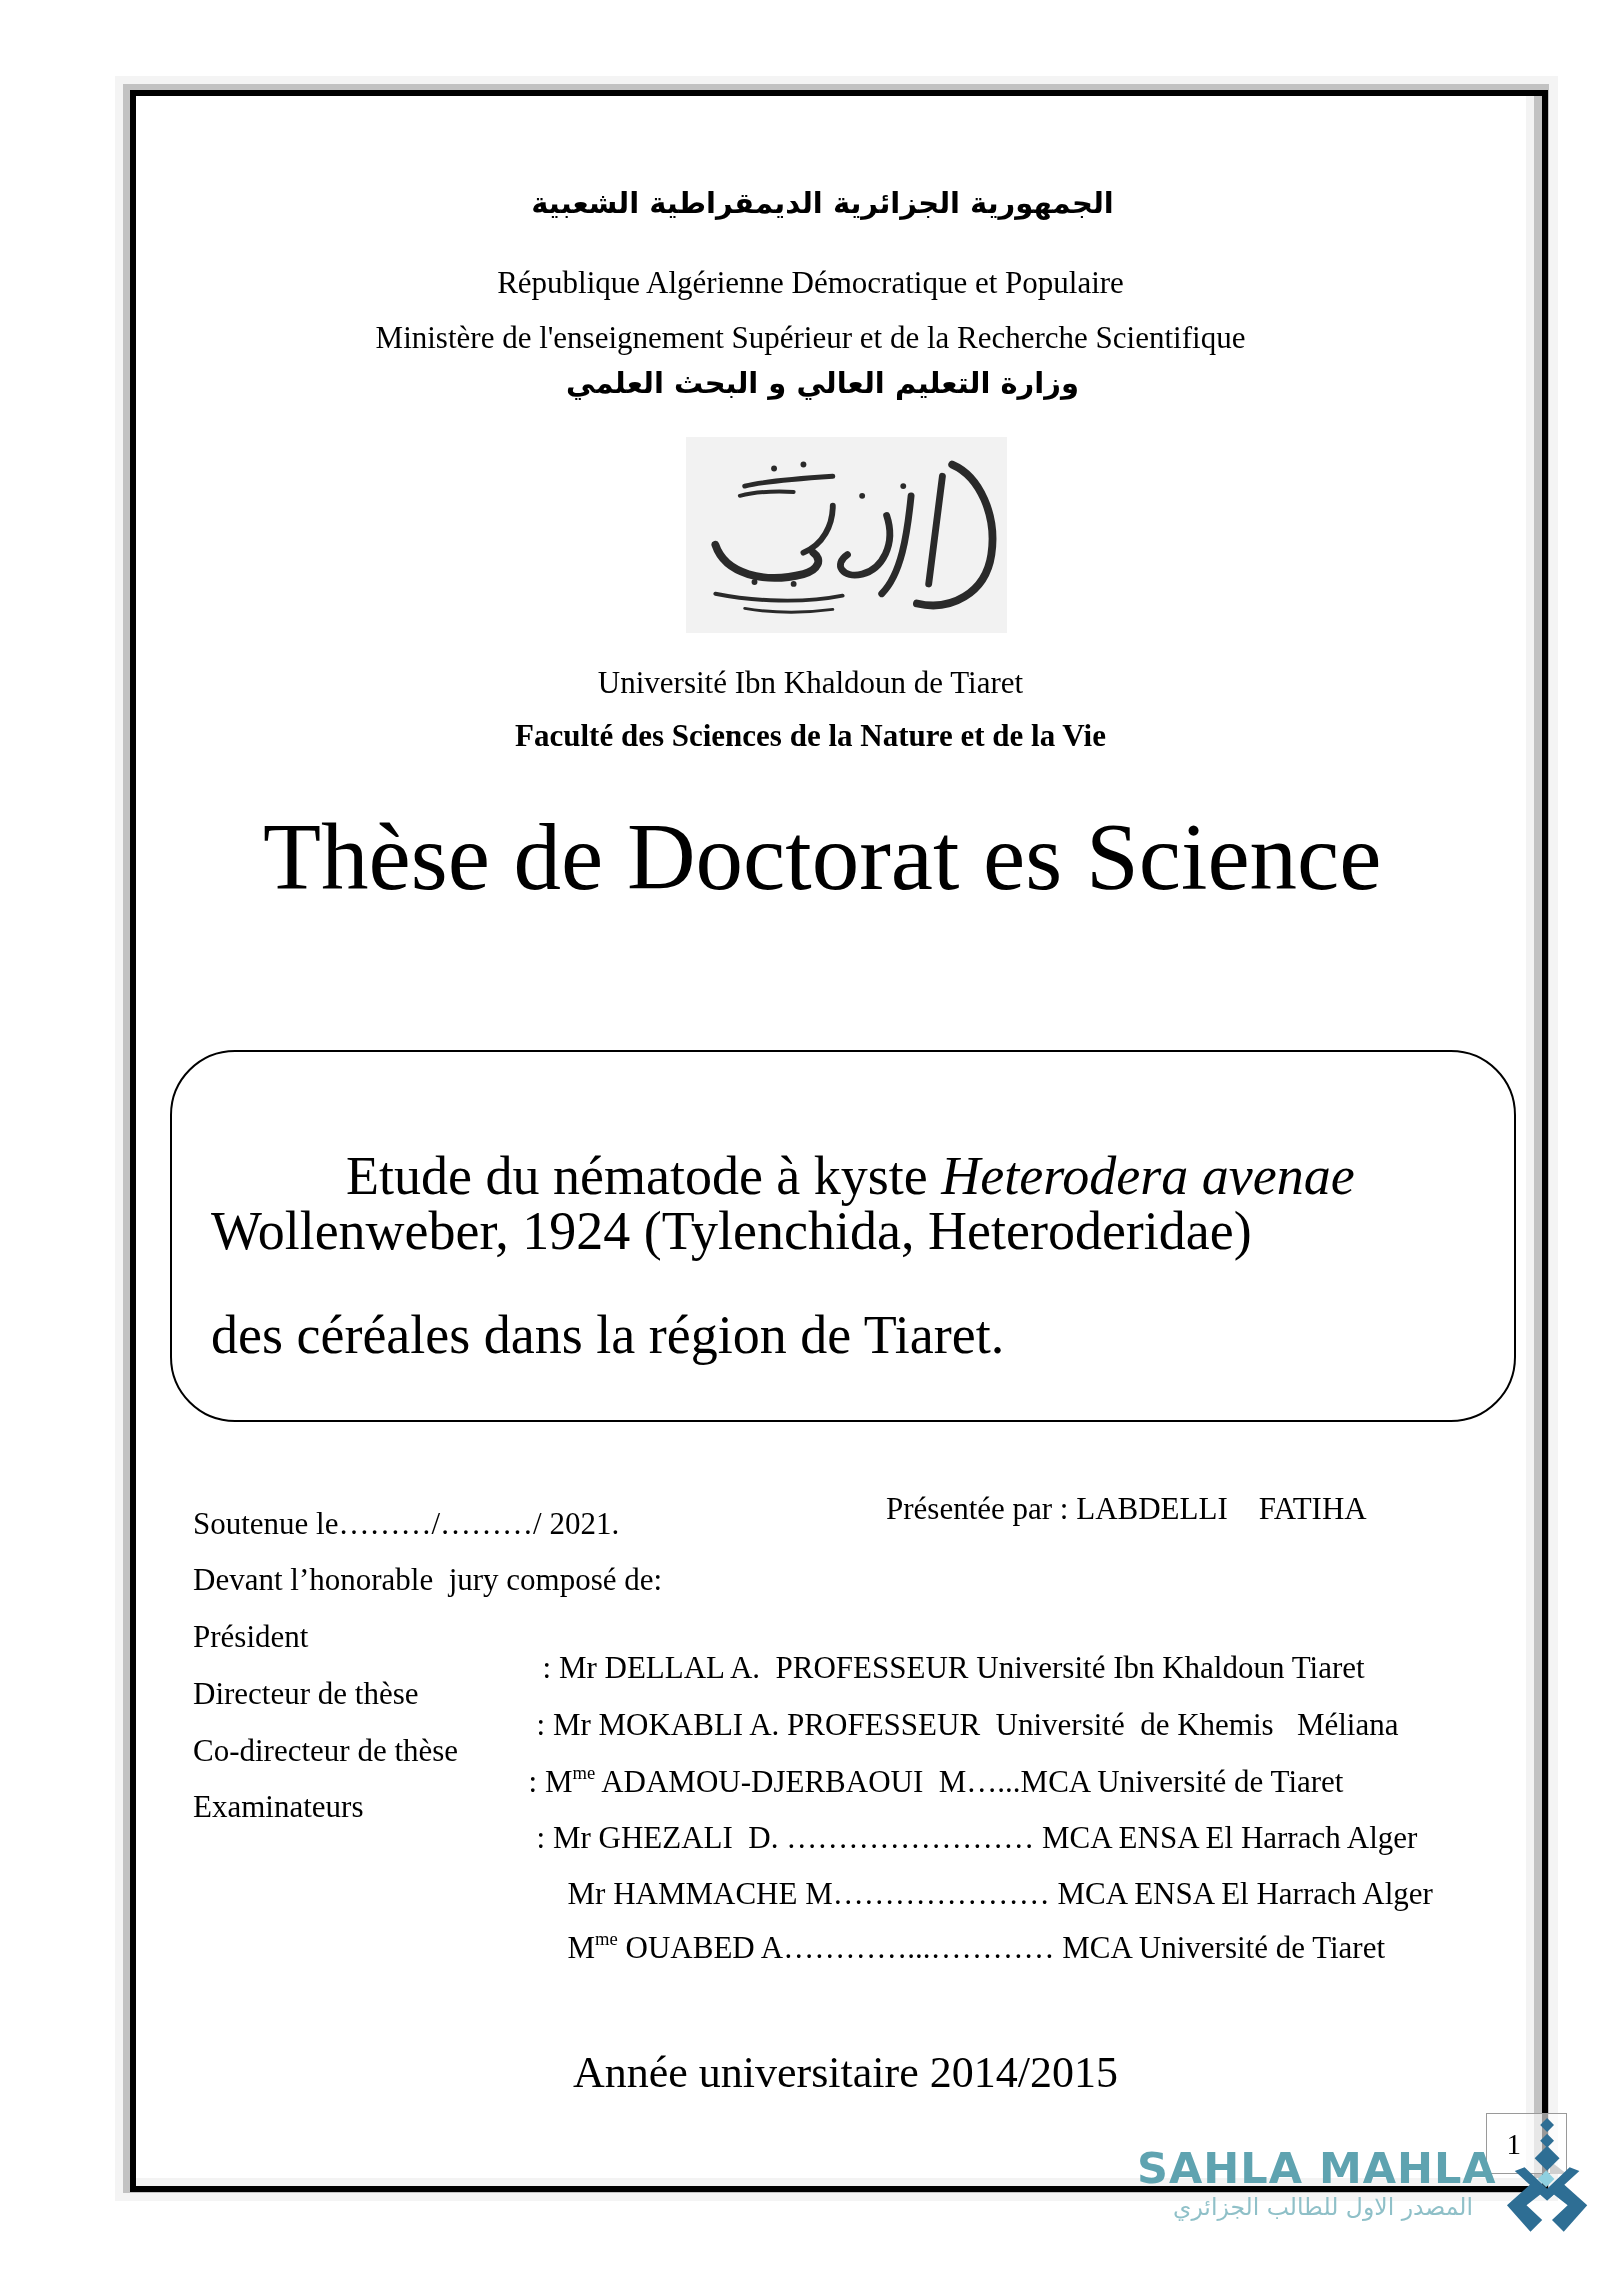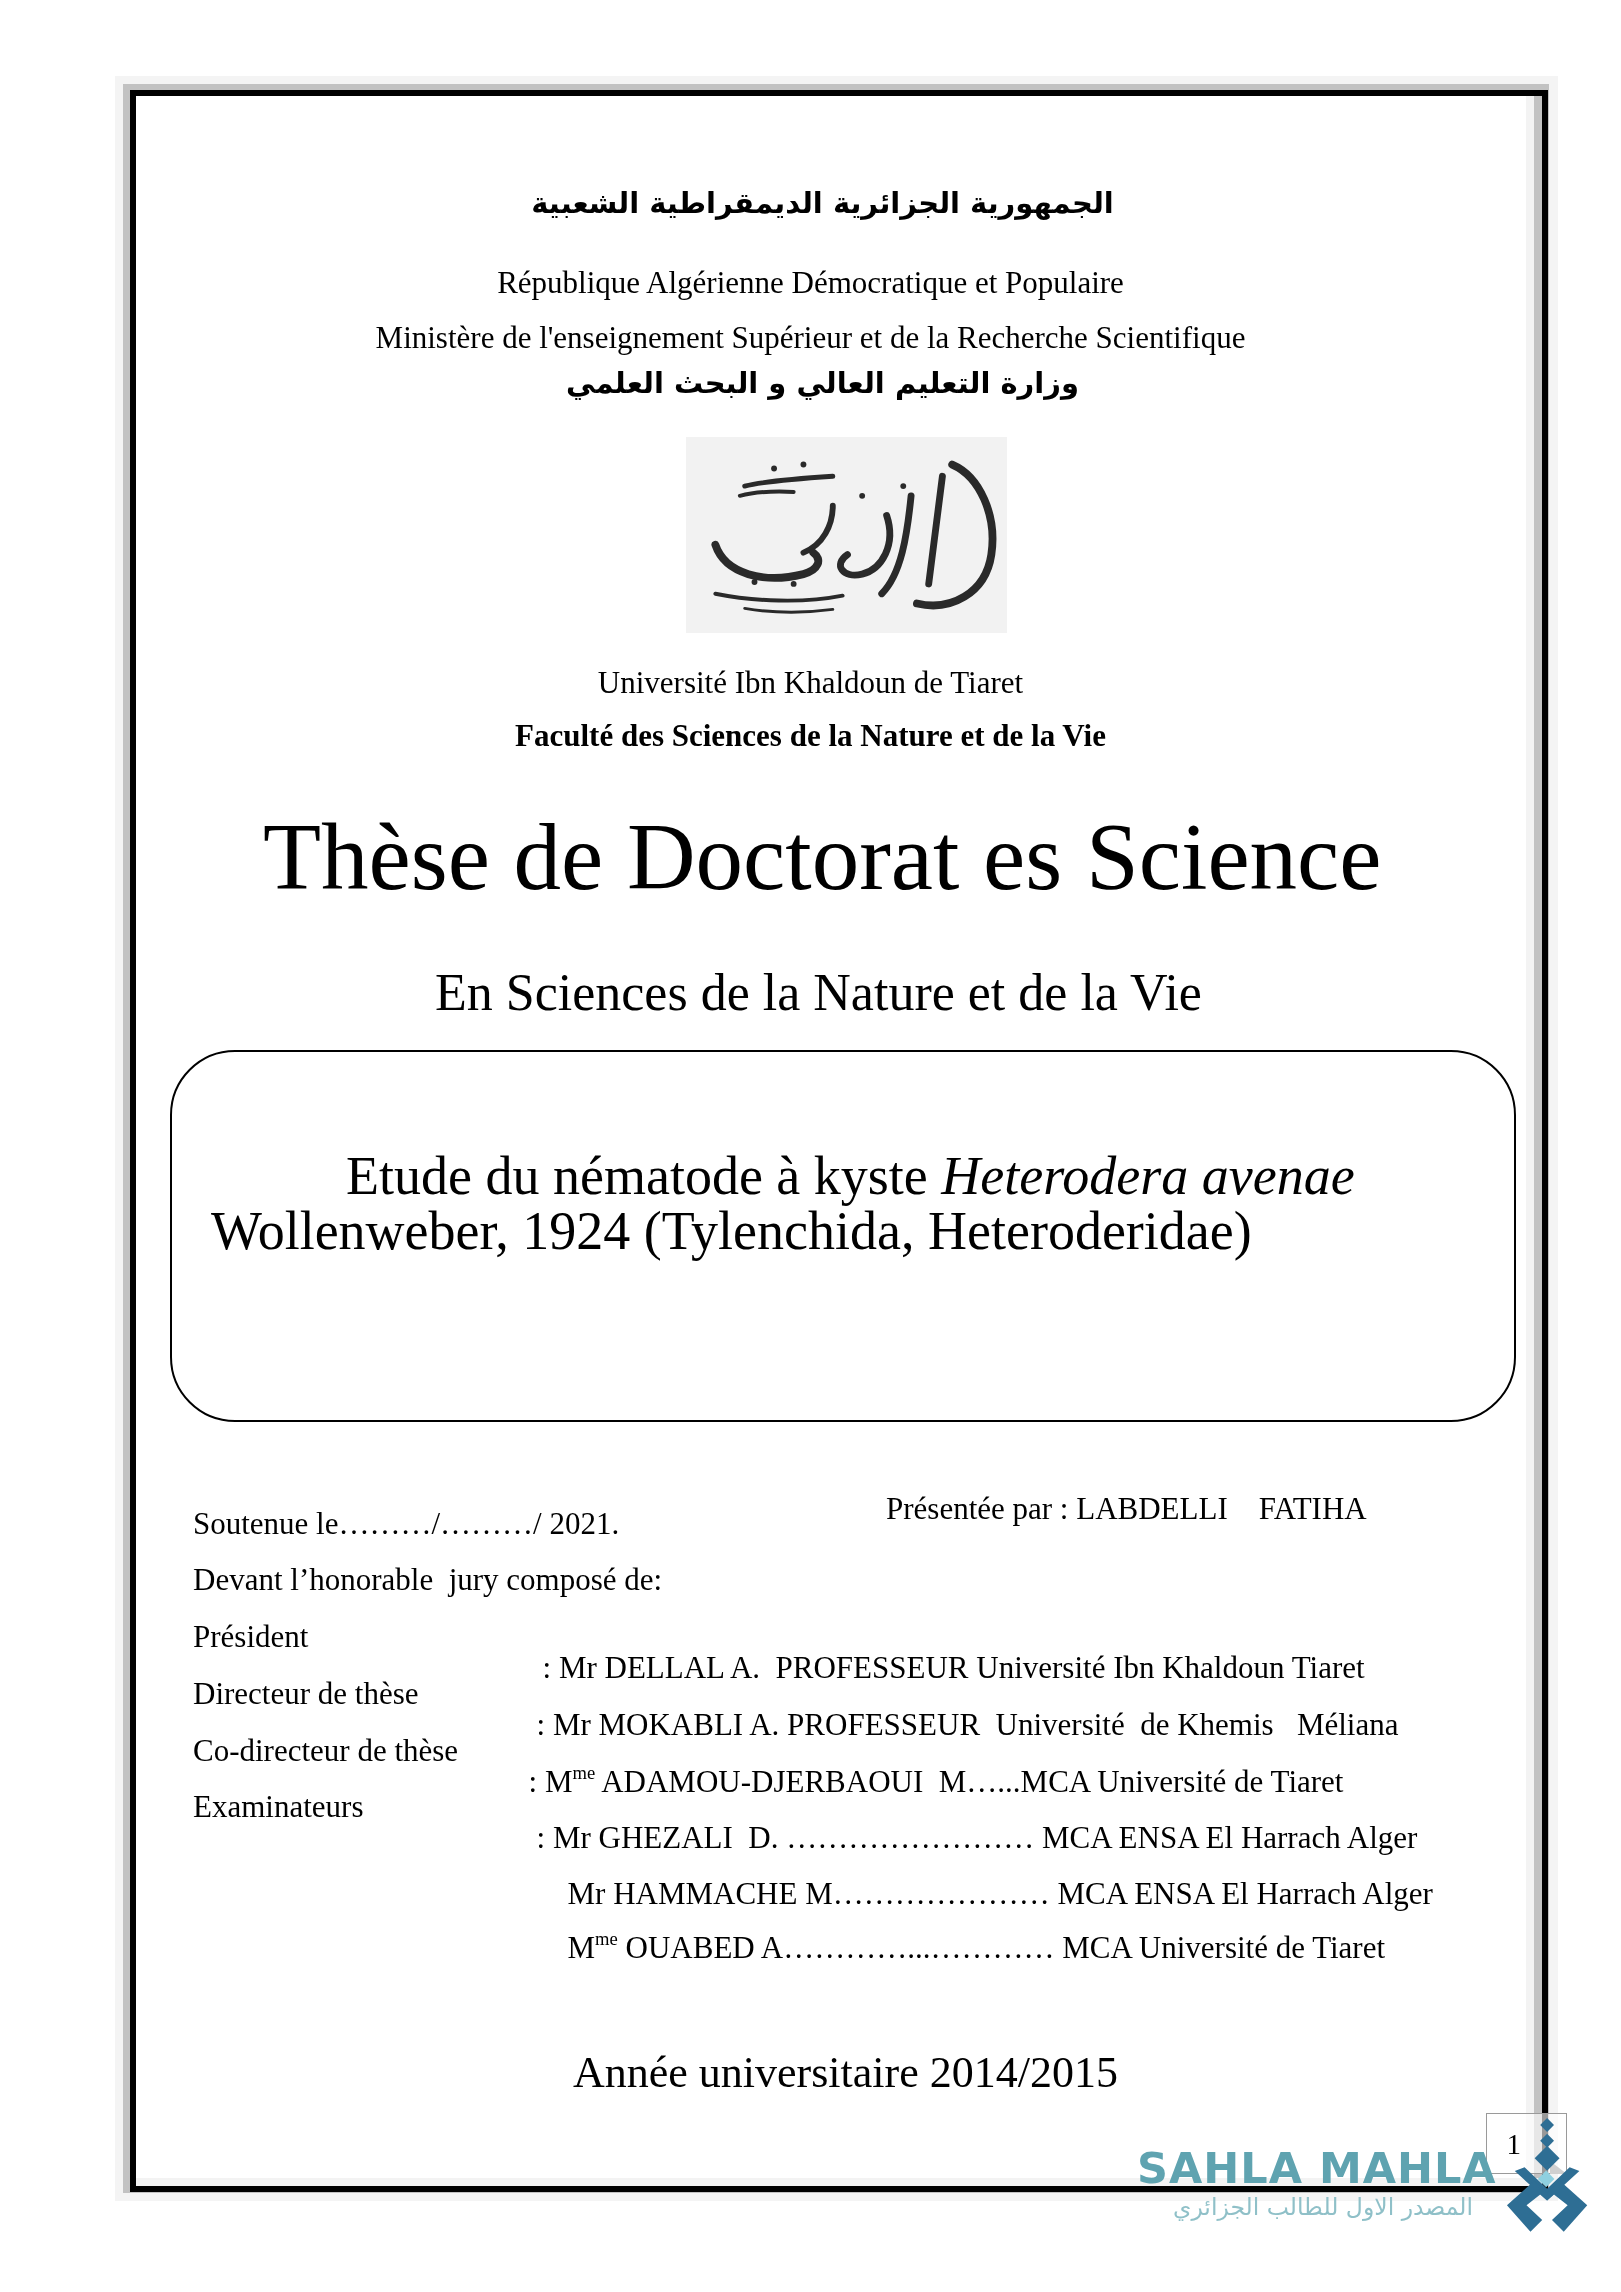--- a/index.html
+++ b/index.html
@@ -81,27 +81,27 @@
           <circle cx="110" cy="150" r="3"></circle>
           <circle cx="70" cy="148" r="3"></circle>
       </g>
     </svg>
   </div>
 
   <div class="line center" style="top:667px; font-size:31px;">Université Ibn Khaldoun de Tiaret</div>
   <div class="line center" style="top:720px; font-size:31px;font-weight:bold;">Faculté des Sciences de la Nature et de la Vie</div>
 
   <div class="line" style="left:263px; top:810px; font-size:95px;">Thèse de Doctorat es Science</div>
-  <div class="line" style="left:435px; top:967px; font-size:52px;">En Sciences de la Nature et de la Vie</div>
 
   <div class="title-box"></div>
   <div class="line" style="left:292px; top:1095px; font-size:54px;">
     <span>Etude du nématode à kyste </span><i>Heterodera avenae</i>
   </div>
   <div class="line" style="left:211px; top:1204px; font-size:54px;">Wollenweber, 1924 (Tylenchida, Heteroderidae)</div>
+  <div class="line" style="left:211px; top:1308px; font-size:54px;">des céréales dans la région de Tiaret.</div>
 
   <div class="line" style="left:855px; top:1462px; font-size:31px;">
     <span>Présentée par : </span><span>LABDELLI    FATIHA</span>
   </div>
 
   <div class="jury-label" style="top:1508px;">Soutenue le………/………/ 2021.</div>
   <div class="jury-label" style="top:1564px;">Devant l’honorable  jury composé de:</div>
 
   <div>
     <div class="jury-label" style="top:1621px;">Président</div>

